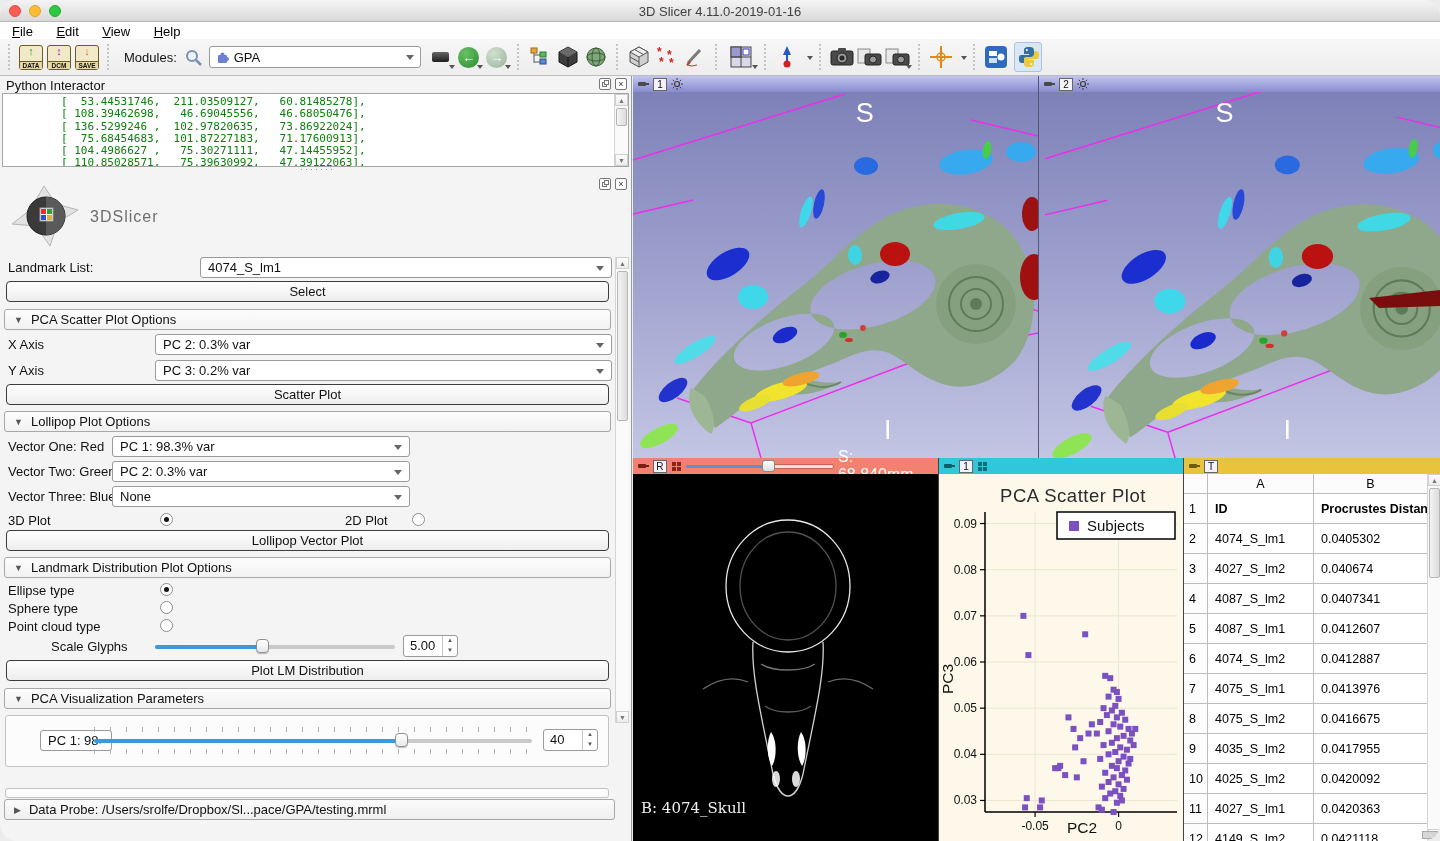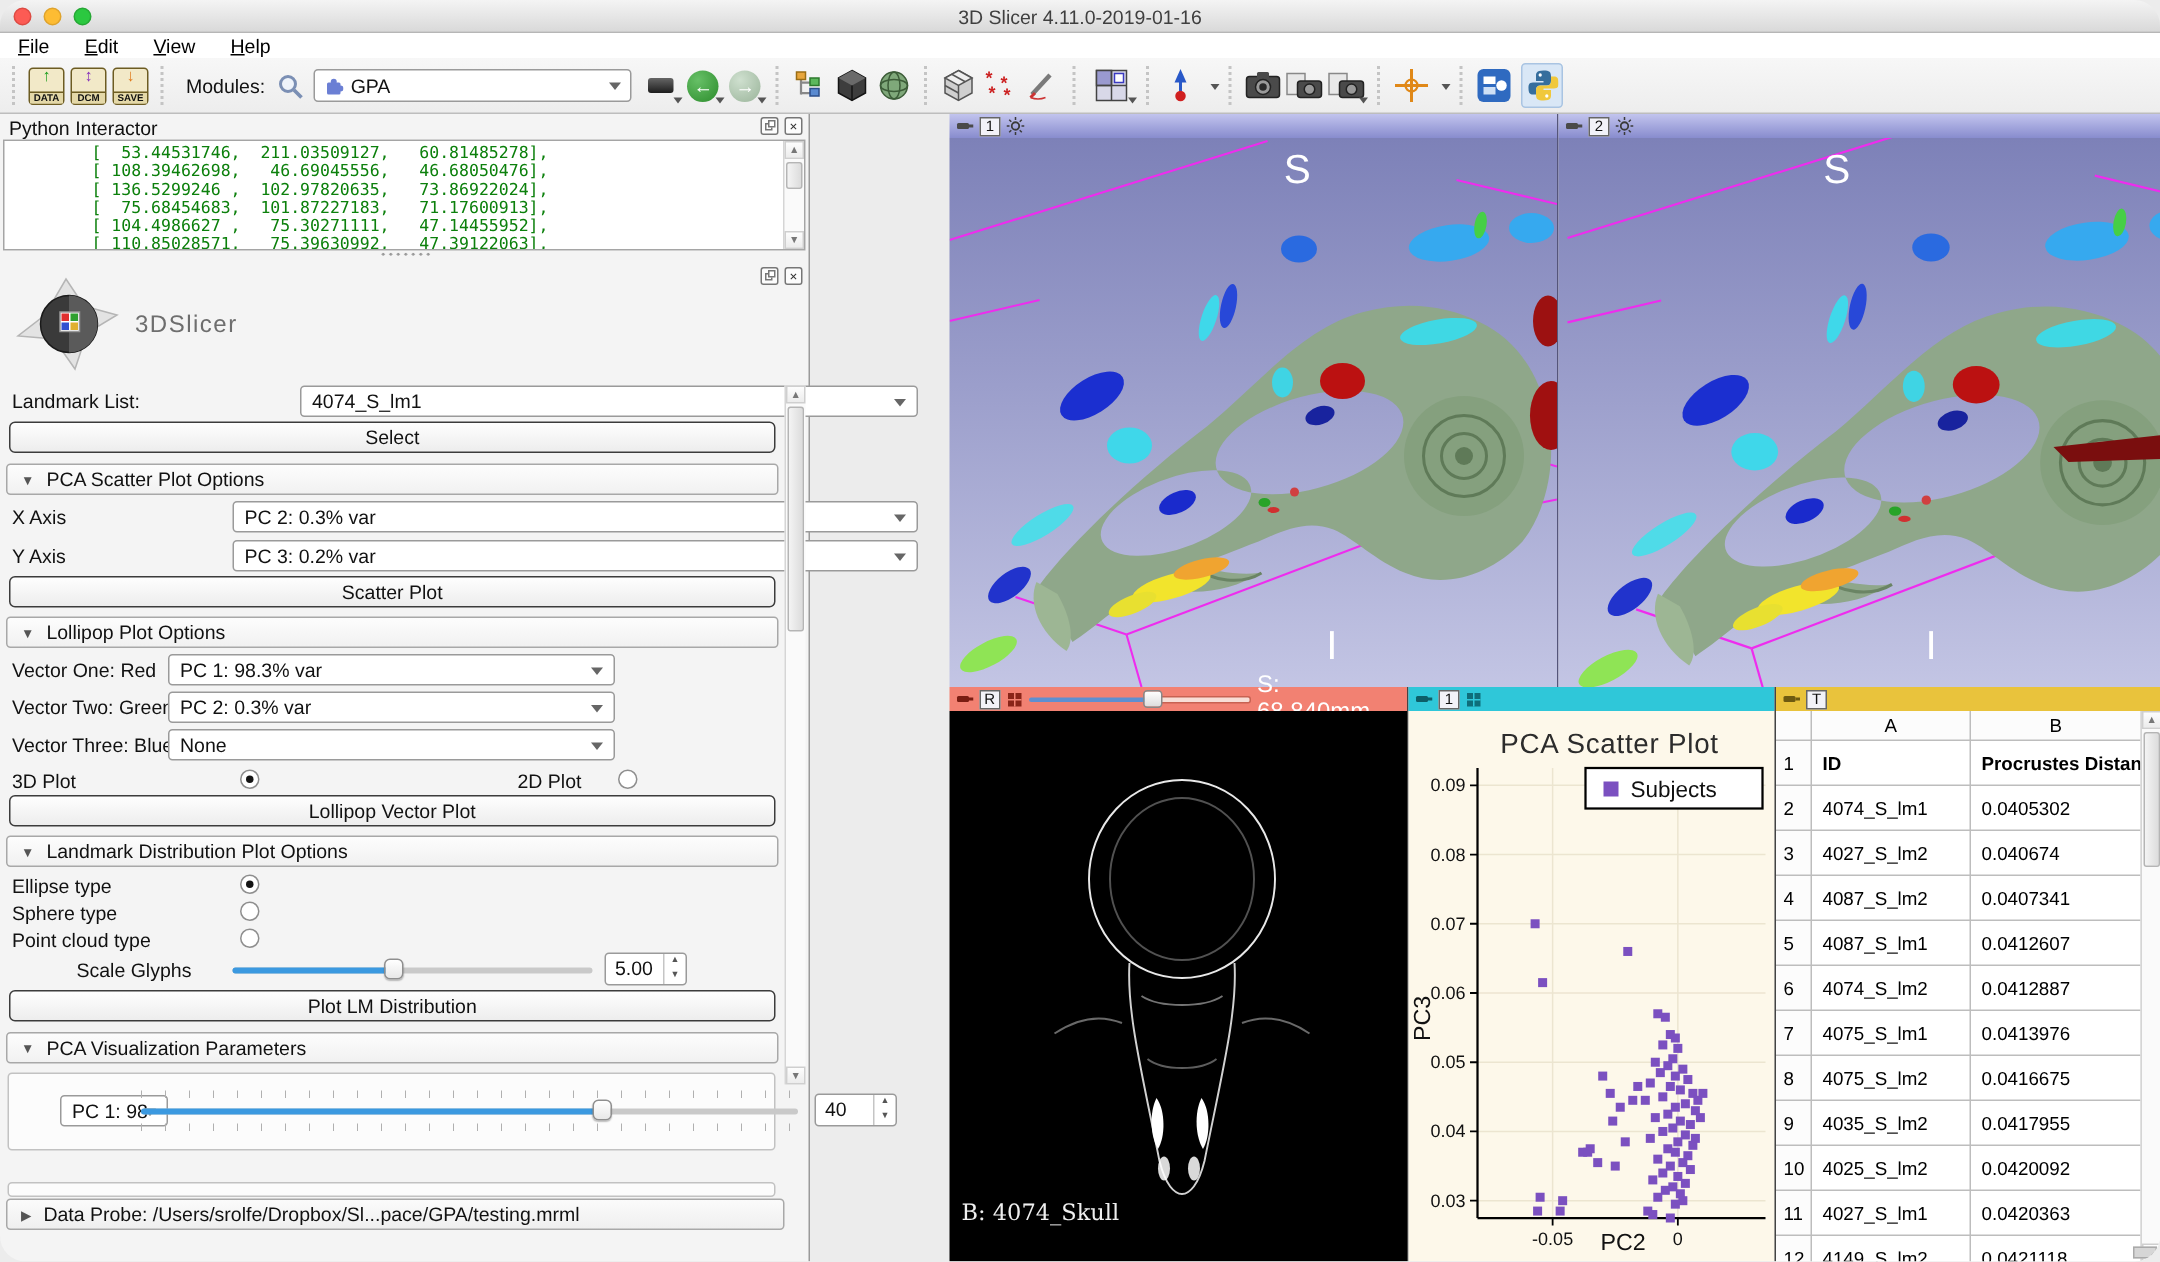--- a/index.html
+++ b/index.html
@@ -38,21 +38,21 @@
     display:flex; align-items:center; font-size:13px; color:#111; position:relative; padding-left:6px; }
   .combo .carrow { position:absolute; right:6px; top:8px; width:0; height:0;
     border-left:4px solid transparent; border-right:4px solid transparent; border-top:5px solid #666; }
   .tb-caret { width:0; height:0; border-left:3px solid transparent; border-right:3px solid transparent;
     border-top:4px solid #555; position:absolute; right:0px; bottom:3px; }
   .circ-btn { width:21px; height:21px; border-radius:50%; color:#fff; font-size:13px; font-weight:bold;
     display:flex; align-items:center; justify-content:center; }
   .py-frame { border:1px solid #a9c4e2; background:#d9e7f6; border-radius:3px; padding:1px 2px; }
 
   
-  .left-panel { position:absolute; top:76px; left:0; width:540px; bottom:0; background:#f4f4f4; border-right:1px solid #9a9a9a; }
+  .left-panel { position:absolute; top:76px; left:0; width:632px; bottom:0; background:#f4f4f4; border-right:1px solid #9a9a9a; }
   .py-header { position:absolute; top:2px; left:0; right:0; height:15px; font-size:13px; color:#111; padding-left:6px; }
   .mini-btns { position:absolute; top:1px; right:4px; display:flex; gap:4px; }
   .mini-btn { width:12px; height:12px; border:1px solid #777; border-radius:2px; background:#fcfcfc;
     font-size:9px; line-height:10px; text-align:center; color:#333; position:relative; }
   .mini-btn .inner-sq { position:absolute; left:2px; top:3px; width:5px; height:5px; border:1px solid #777; background:#fff; }
   .mini-btn .inner-sq2 { position:absolute; left:4px; top:1px; width:5px; height:5px; border:1px solid #777; background:#fff; }
   .console { position:absolute; top:17px; left:2px; right:2px; height:74px; background:#fff; border:1px solid #a5a5a5; overflow:hidden; }
   .console pre { font-family:"DejaVu Sans Mono", monospace; font-size:11px; line-height:12.3px;
     color:#0c800c; padding:2px 0 0 58px; }
   .vscroll { position:absolute; top:0; bottom:0; right:0; width:14px; background:#fafafa; border-left:1px solid #d5d5d5; }

